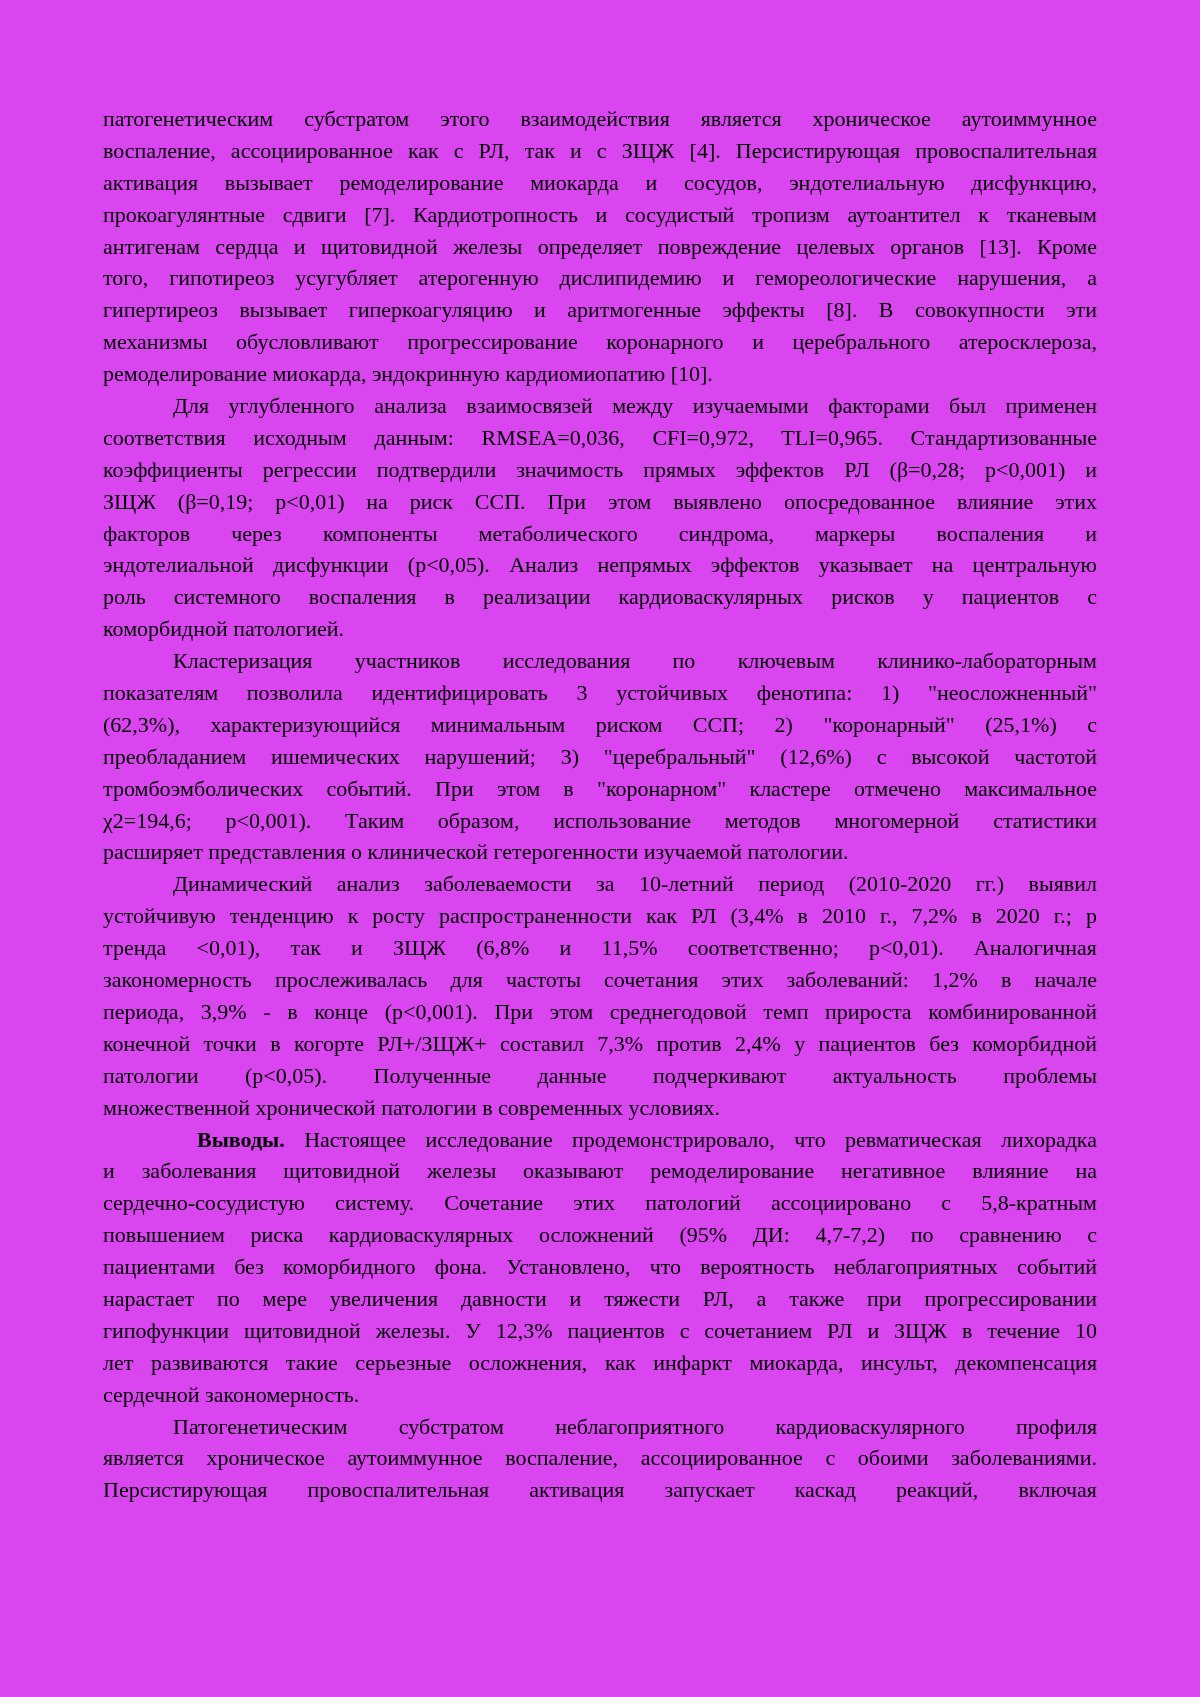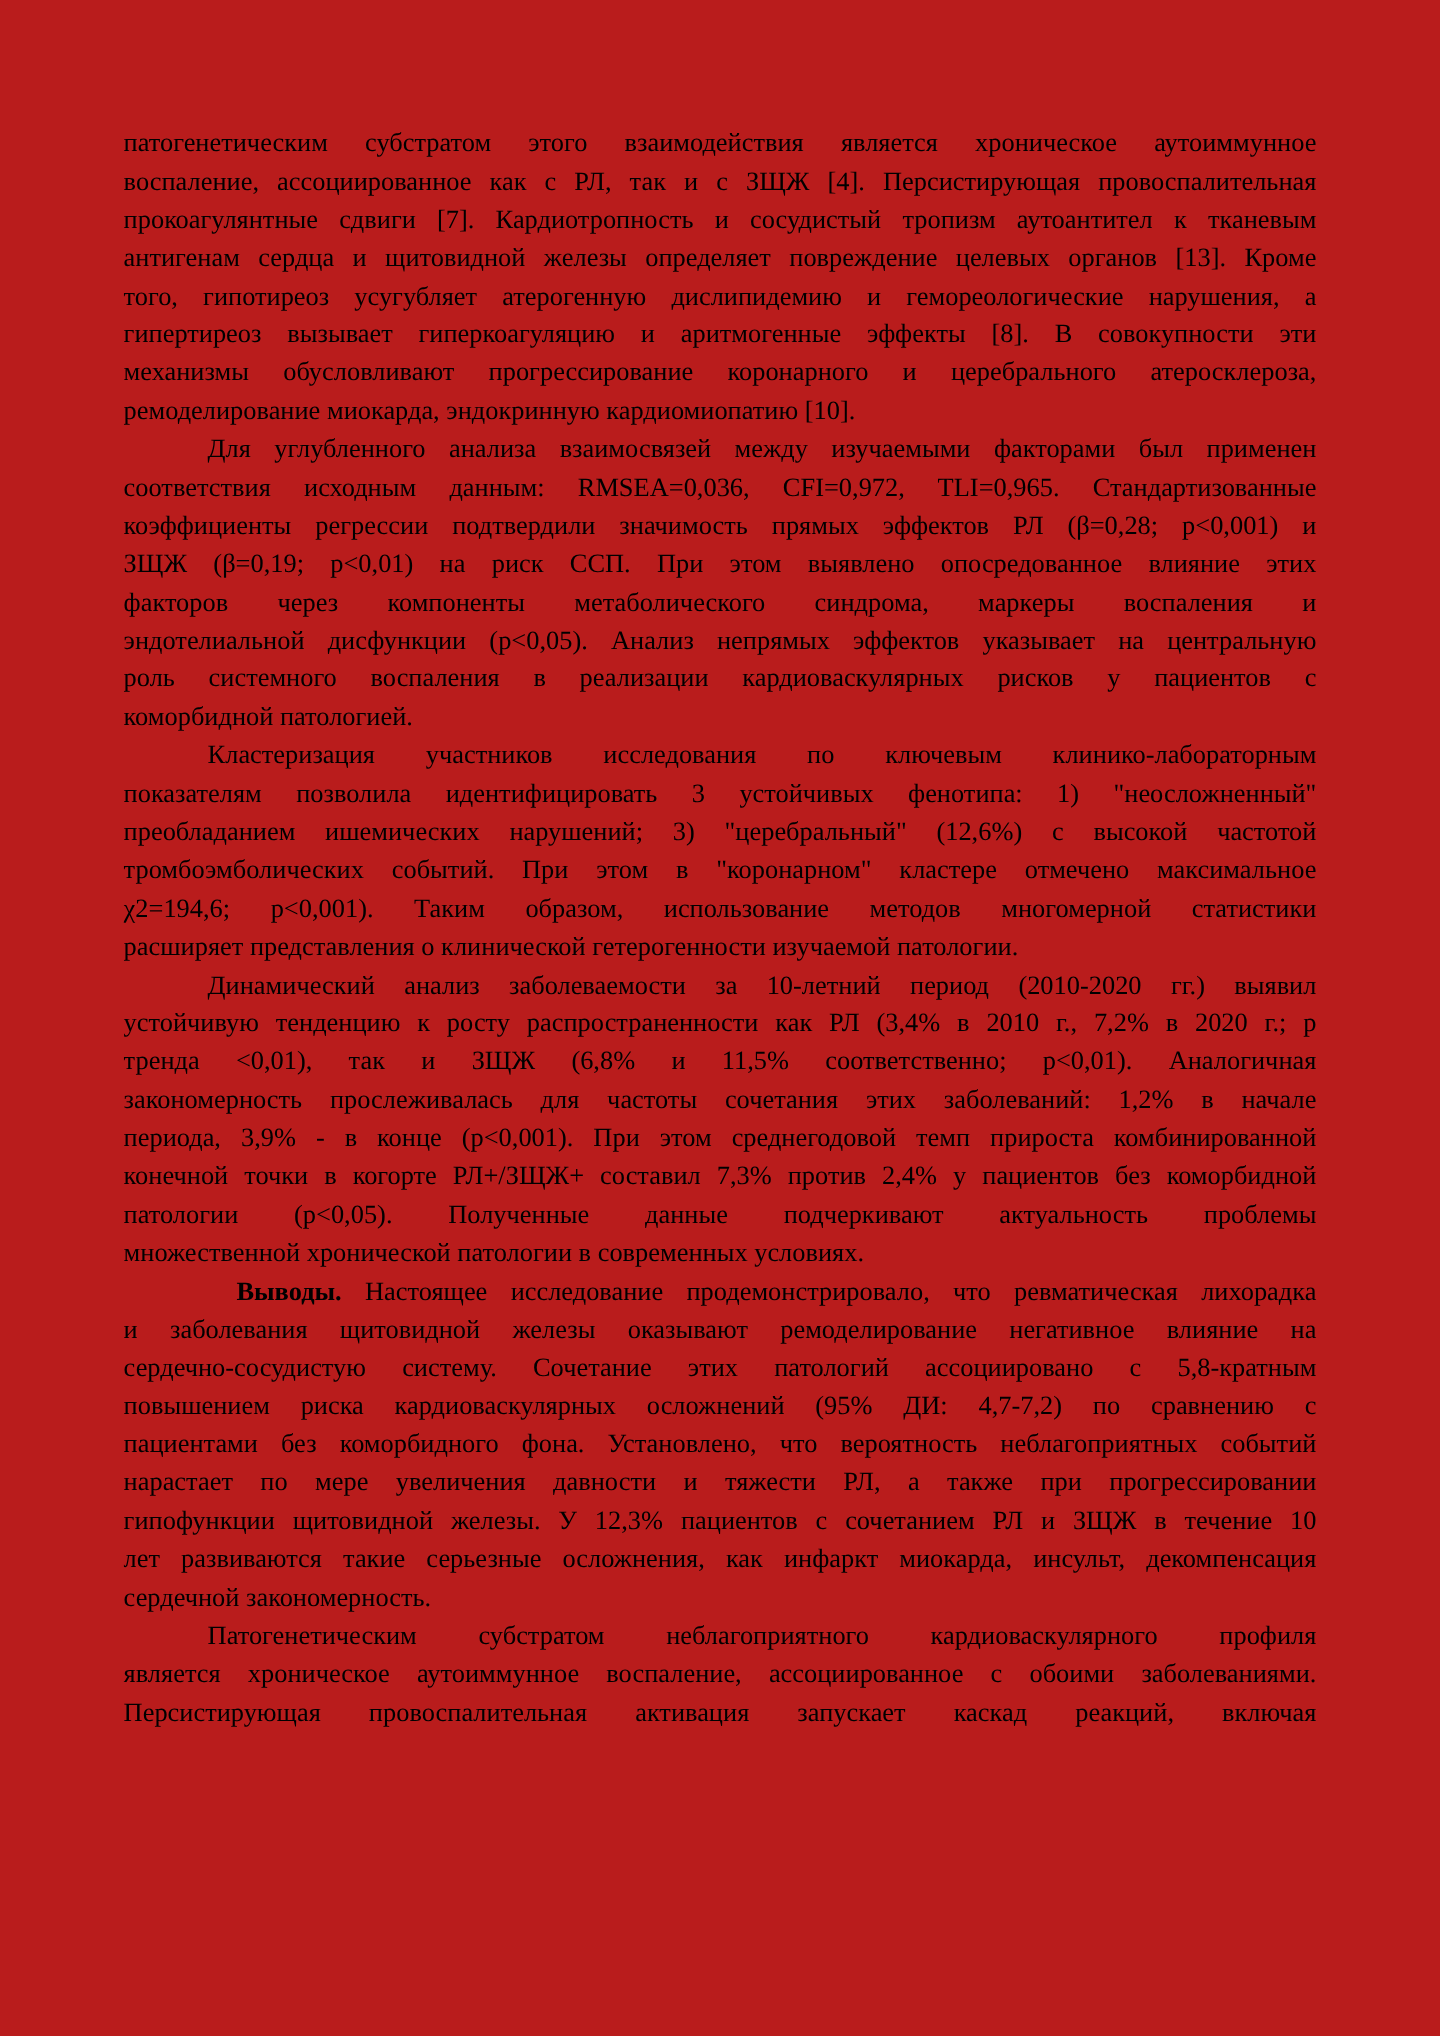--- a/index.html
+++ b/index.html
@@ -9,21 +9,21 @@
   }
   body {
     width: 1200px;
     height: 1697px;
     position: relative;
     font-family: "Liberation Serif", "DejaVu Serif", serif;
   }
   .page {
     position: absolute;
     inset: 0;
-    background: #b91c1c;
+    background: #d946ef;
     color: #000000;
   }
   .text-block {
     position: absolute;
     left: 103px;
     top: 103px;
     width: 994px;
     font-size: 22px;
     line-height: 31.9px;
     color: #000000;
@@ -40,40 +40,42 @@
   .line b { font-weight: bold; margin-left: 24px; }
 </style>
 </head>
 <body>
 
 <div class="page">
   <div class="text-block">
       <div class="para">
         <div class="line fill">патогенетическим субстратом этого взаимодействия является хроническое аутоиммунное</div>
         <div class="line fill">воспаление, ассоциированное как с РЛ, так и с ЗЩЖ [4]. Персистирующая провоспалительная</div>
+        <div class="line fill">активация вызывает ремоделирование миокарда и сосудов, эндотелиальную дисфункцию,</div>
         <div class="line fill">прокоагулянтные сдвиги [7]. Кардиотропность и сосудистый тропизм аутоантител к тканевым</div>
         <div class="line fill">антигенам сердца и щитовидной железы определяет повреждение целевых органов [13]. Кроме</div>
         <div class="line fill">того, гипотиреоз усугубляет атерогенную дислипидемию и гемореологические нарушения, а</div>
         <div class="line fill">гипертиреоз вызывает гиперкоагуляцию и аритмогенные эффекты [8]. В совокупности эти</div>
         <div class="line fill">механизмы обусловливают прогрессирование коронарного и церебрального атеросклероза,</div>
         <div class="line">ремоделирование миокарда, эндокринную кардиомиопатию [10].</div>
       </div>
       <div class="para">
         <div class="line fill indent">Для углубленного анализа взаимосвязей между изучаемыми факторами был применен</div>
         <div class="line fill">соответствия исходным данным: RMSEA=0,036, CFI=0,972, TLI=0,965. Стандартизованные</div>
         <div class="line fill">коэффициенты регрессии подтвердили значимость прямых эффектов РЛ (β=0,28; p&lt;0,001) и</div>
         <div class="line fill">ЗЩЖ (β=0,19; p&lt;0,01) на риск ССП. При этом выявлено опосредованное влияние этих</div>
         <div class="line fill">факторов через компоненты метаболического синдрома, маркеры воспаления и</div>
         <div class="line fill">эндотелиальной дисфункции (p&lt;0,05). Анализ непрямых эффектов указывает на центральную</div>
         <div class="line fill">роль системного воспаления в реализации кардиоваскулярных рисков у пациентов с</div>
         <div class="line">коморбидной патологией.</div>
       </div>
       <div class="para">
         <div class="line fill indent">Кластеризация участников исследования по ключевым клинико-лабораторным</div>
         <div class="line fill">показателям позволила идентифицировать 3 устойчивых фенотипа: 1) "неосложненный"</div>
+        <div class="line fill">(62,3%), характеризующийся минимальным риском ССП; 2) "коронарный" (25,1%) с</div>
         <div class="line fill">преобладанием ишемических нарушений; 3) "церебральный" (12,6%) с высокой частотой</div>
         <div class="line fill">тромбоэмболических событий. При этом в "коронарном" кластере отмечено максимальное</div>
         <div class="line fill">χ2=194,6; p&lt;0,001). Таким образом, использование методов многомерной статистики</div>
         <div class="line">расширяет представления о клинической гетерогенности изучаемой патологии.</div>
       </div>
       <div class="para">
         <div class="line fill indent">Динамический анализ заболеваемости за 10-летний период (2010-2020 гг.) выявил</div>
         <div class="line fill">устойчивую тенденцию к росту распространенности как РЛ (3,4% в 2010 г., 7,2% в 2020 г.; p</div>
         <div class="line fill">тренда &lt;0,01), так и ЗЩЖ (6,8% и 11,5% соответственно; p&lt;0,01). Аналогичная</div>
         <div class="line fill">закономерность прослеживалась для частоты сочетания этих заболеваний: 1,2% в начале</div>

